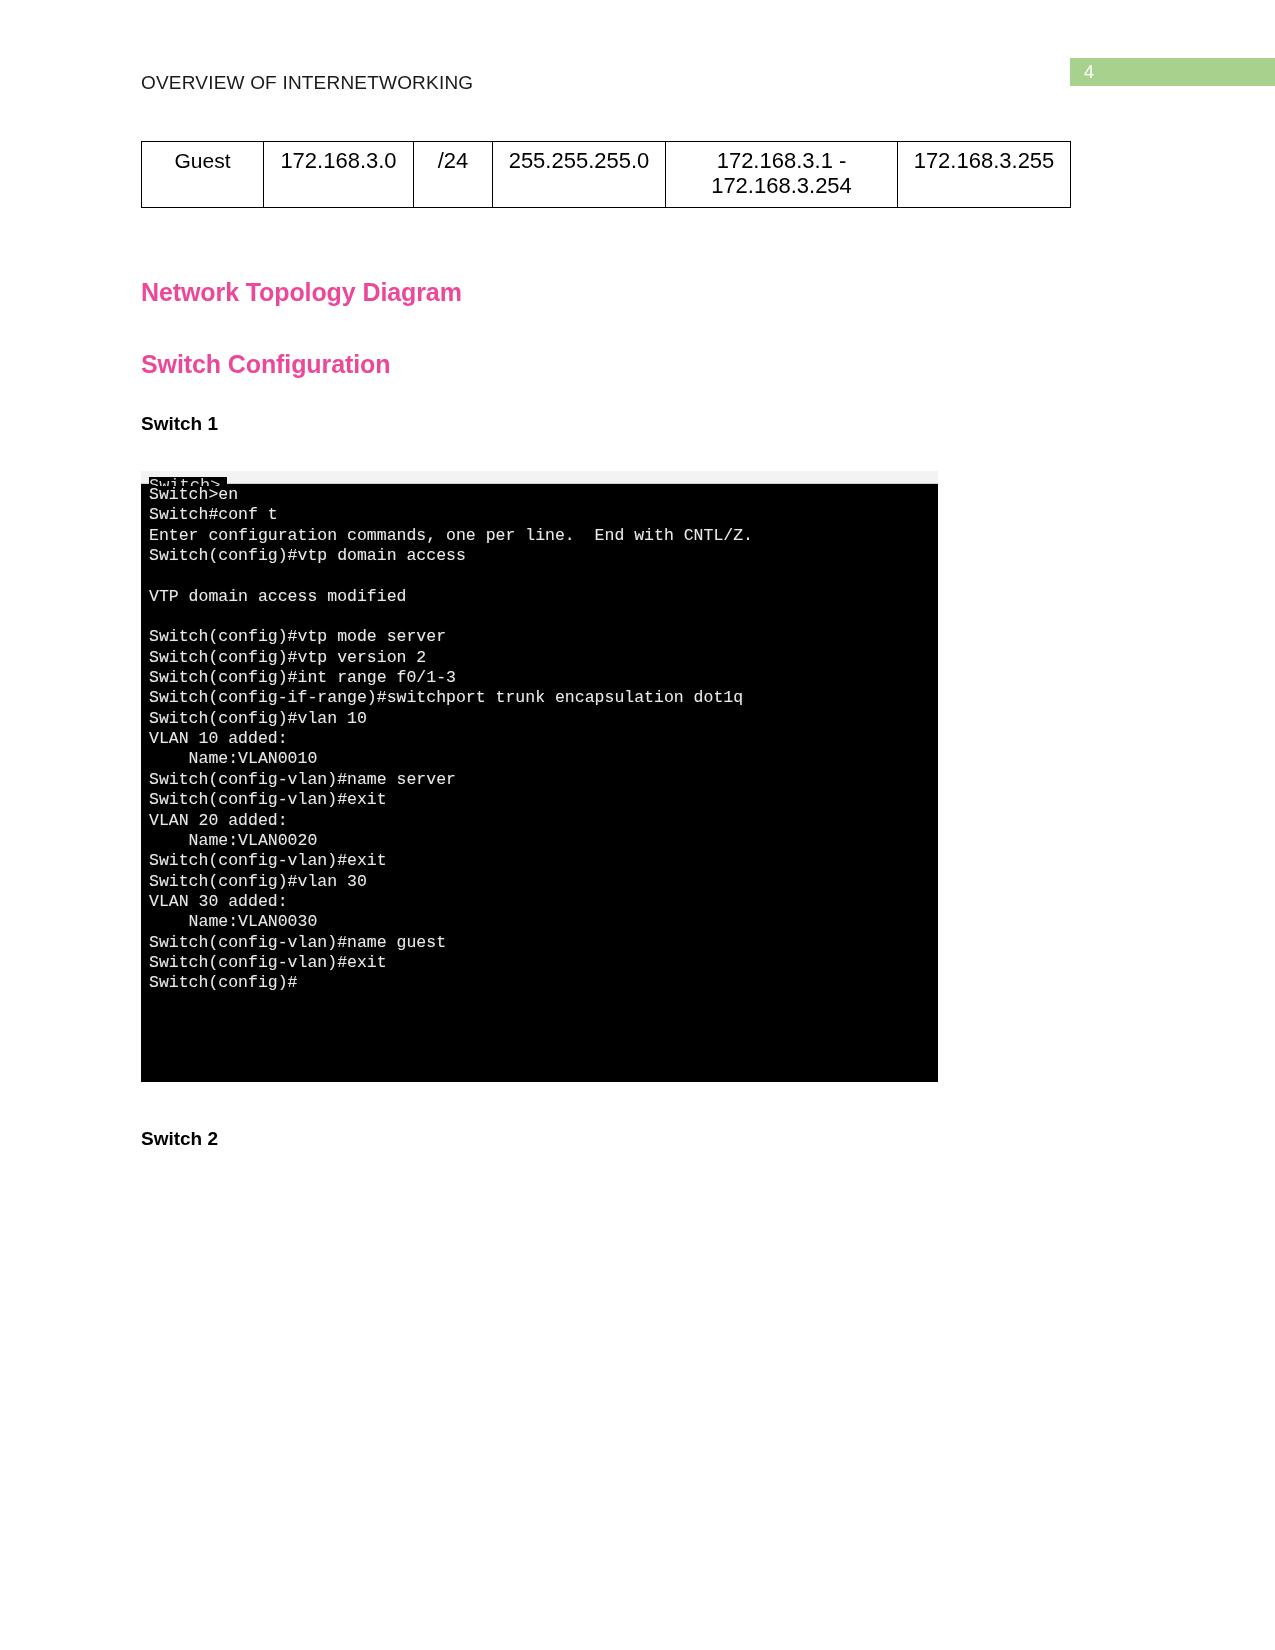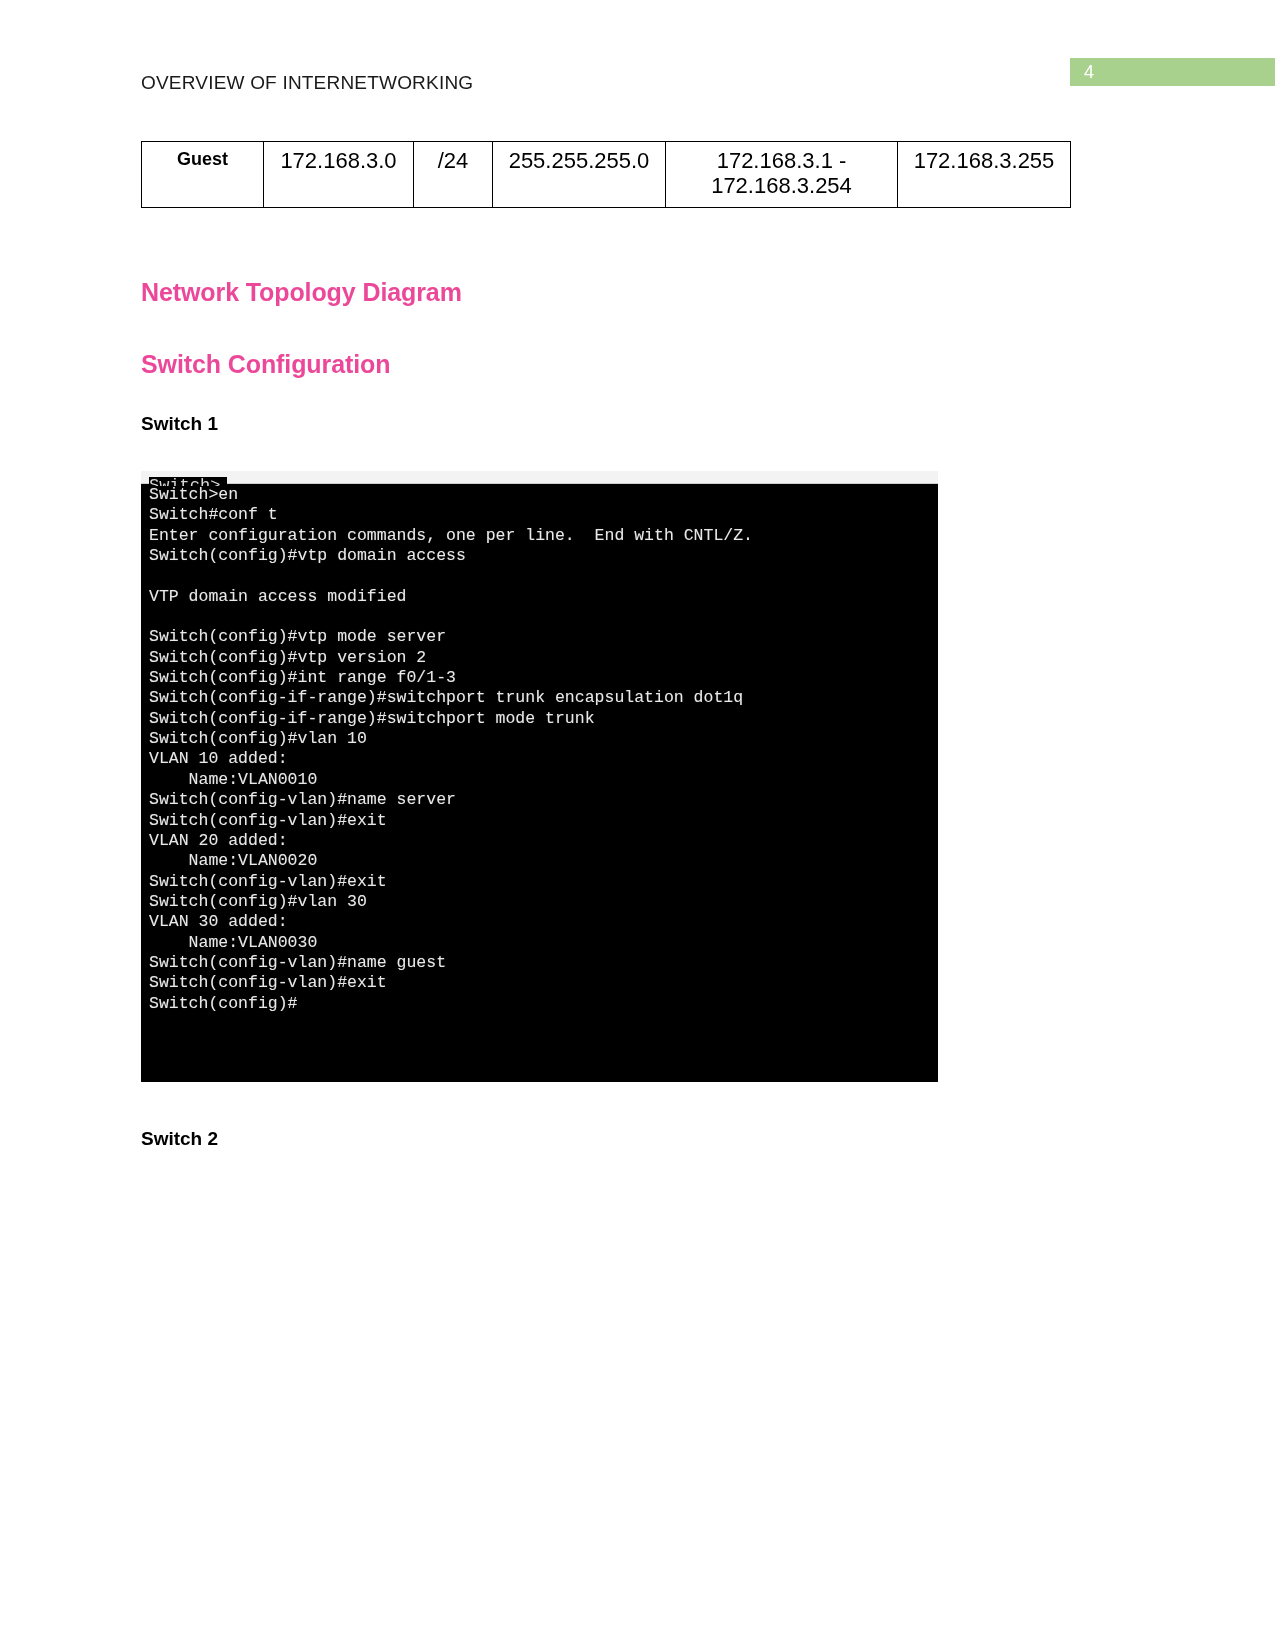--- a/index.html
+++ b/index.html
@@ -56,22 +56,22 @@
     border: 1px solid #000000;
     font-family: "Liberation Sans", sans-serif;
     font-size: 22px;
     text-align: center;
     vertical-align: top;
     padding: 7px 4px 9px 4px;
     line-height: 1.12;
     color: #000000;
   }
   #subnet-table td.name-cell {
-    font-weight: bold;
-    font-size: 18px;
+    font-weight: normal;
+    font-size: 21px;
   }
   .col-name   { width: 122px; }
   .col-net    { width: 150px; }
   .col-cidr   { width: 79px;  }
   .col-mask   { width: 173px; }
   .col-range  { width: 232px; }
   .col-bcast  { width: 173px; }
 
   
   .heading-1 {
@@ -194,21 +194,20 @@
       <div class="term-line">Switch#conf t</div>
       <div class="term-line">Enter configuration commands, one per line.  End with CNTL/Z.</div>
       <div class="term-line">Switch(config)#vtp domain access</div>
       <div class="term-line blank">&nbsp;</div>
       <div class="term-line">VTP domain access modified</div>
       <div class="term-line blank">&nbsp;</div>
       <div class="term-line">Switch(config)#vtp mode server</div>
       <div class="term-line">Switch(config)#vtp version 2</div>
       <div class="term-line">Switch(config)#int range f0/1-3</div>
       <div class="term-line">Switch(config-if-range)#switchport trunk encapsulation dot1q</div>
-      <div class="term-line">Switch(config-if-range)#switchport mode trunk</div>
       <div class="term-line">Switch(config)#vlan 10</div>
       <div class="term-line">VLAN 10 added:</div>
       <div class="term-line">    Name:VLAN0010</div>
       <div class="term-line">Switch(config-vlan)#name server</div>
       <div class="term-line">Switch(config-vlan)#exit</div>
       <div class="term-line">VLAN 20 added:</div>
       <div class="term-line">    Name:VLAN0020</div>
       <div class="term-line">Switch(config-vlan)#exit</div>
       <div class="term-line">Switch(config)#vlan 30</div>
       <div class="term-line">VLAN 30 added:</div>

